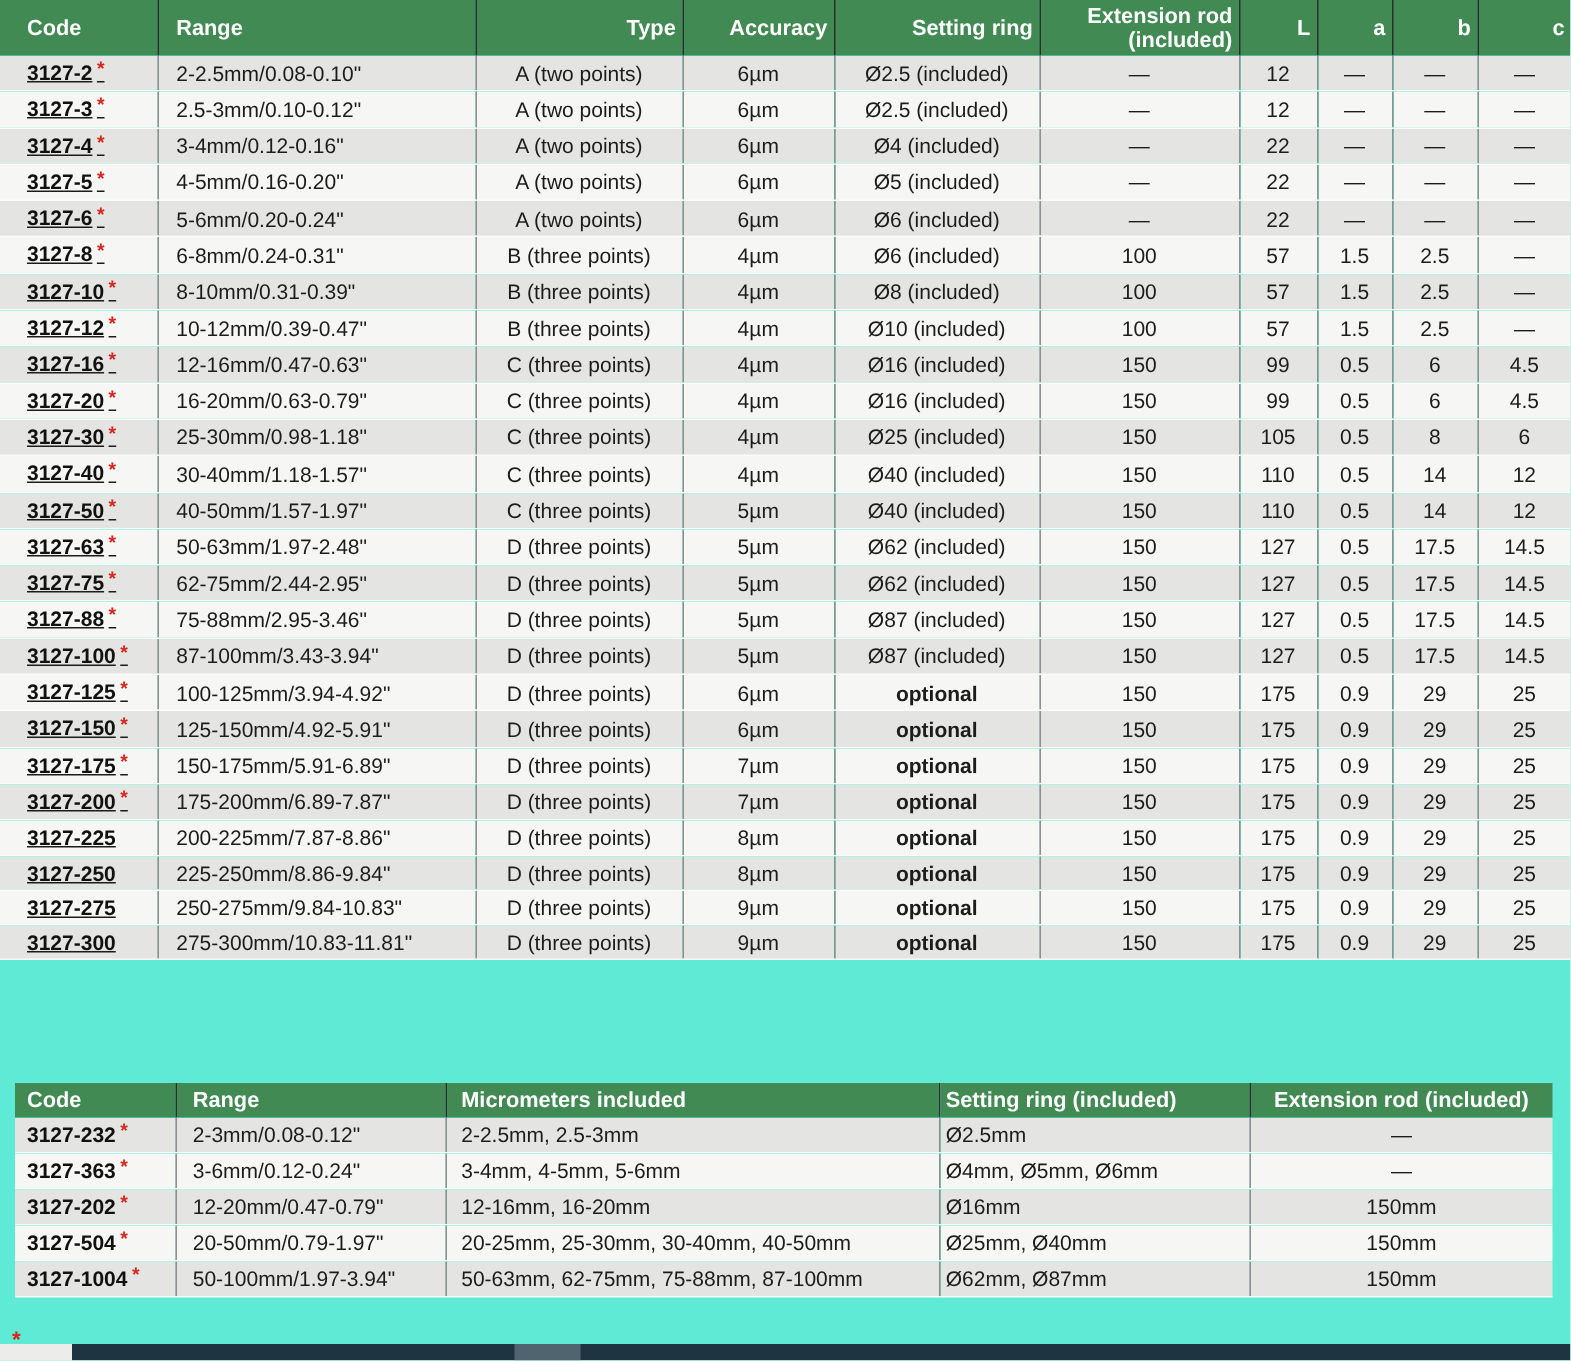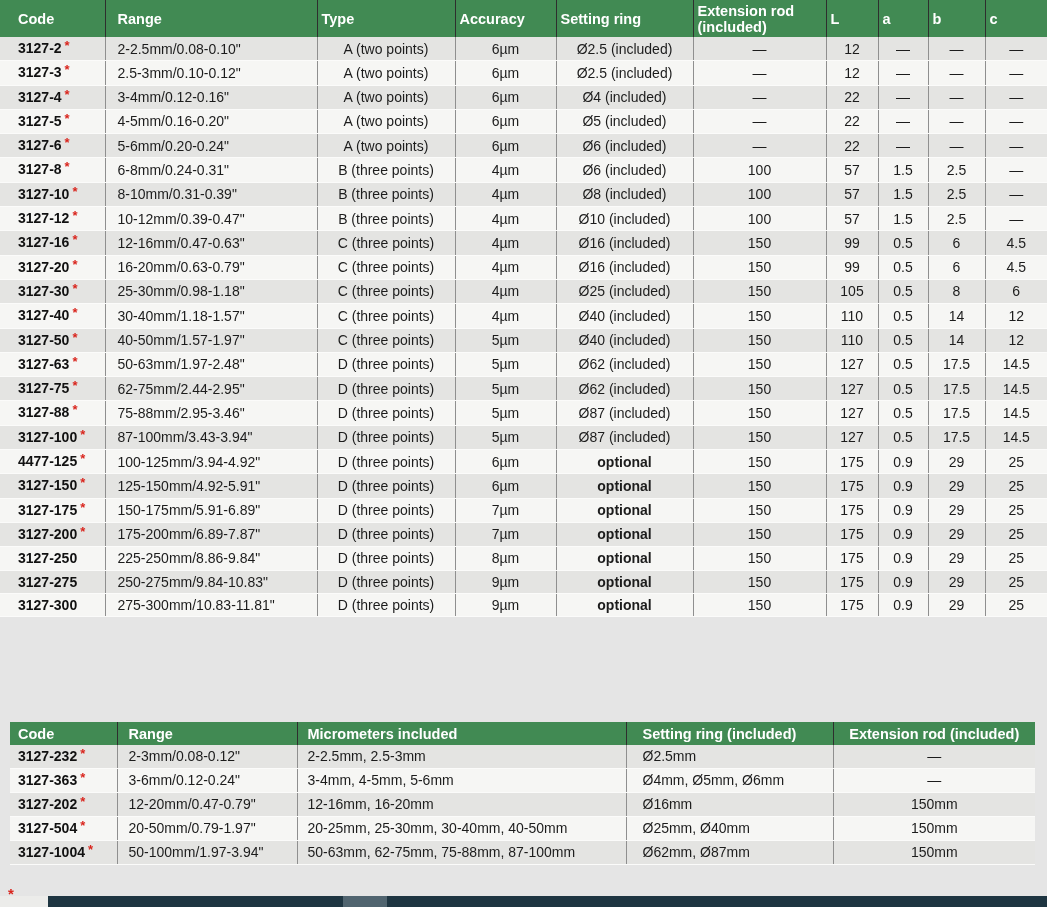--- a/index.html
+++ b/index.html
@@ -1,34 +1,34 @@
 <!DOCTYPE html>
 <html><head>
 <meta charset="utf-8">
 <style>
   html,body{margin:0;padding:0;background:#fff;}
   .page{
-    position:relative;width:1047px;height:907px;overflow:hidden;background:#e5e5e5;
+    position:relative;width:1047px;height:907px;overflow:hidden;background:#5eead4;
     font-family:"Liberation Sans","DejaVu Sans",sans-serif;color:#1c1c1c;
   }
   table{border-collapse:collapse;table-layout:fixed;}
   
   .main-table{position:absolute;top:0;left:0;width:1047px;}
   .main-table th{
     background:#418a53;color:#fff;font-weight:bold;font-size:14.5px;line-height:16px;
-    height:35px;padding:1px 4px;vertical-align:middle;text-align:left;
+    height:35px;padding:1px 4px;vertical-align:middle;text-align:right;
     border-left:1px solid #2e2e2e;
   }
   .main-table th:first-child{border-left:none;}
   .main-table td{
     font-size:14px;height:22.3px;line-height:22.3px;padding:0 4px;white-space:nowrap;
     text-align:center;border-left:1px solid #8f8f8f;border-bottom:1px solid #fbfbfa;
     overflow:hidden;
   }
-  .main-table td:first-child{border-left:none;}
+  .main-table td:first-child{border-left:none;text-decoration:underline;}
   .main-table tbody tr:nth-child(odd) td{background:#e4e4e2;}
   .main-table tbody tr:nth-child(even) td{background:#f6f6f4;}
   .main-table th.col-code,.main-table td.col-code{text-align:left;padding-left:18px;}
   .main-table th.col-range,.main-table td.col-range{text-align:left;padding-left:12px;}
   .code-text{font-weight:bold;color:#111;}
   .star{color:#d9251d;font-weight:bold;font-size:13px;position:relative;top:-3px;margin-left:3px;}
   td.optional{font-weight:bold;}
   
   .set-label{position:absolute;left:10px;top:694px;font-size:14px;font-weight:bold;color:#000;margin-top:36px;}
   .set-table{position:absolute;top:722px;left:10px;width:1025px;}
@@ -41,21 +41,21 @@
   .set-table td{
     font-size:14px;height:23px;line-height:23px;padding:0 4px;white-space:nowrap;
     border-left:1px solid #8f8f8f;border-bottom:1px solid #fbfbfa;overflow:hidden;
   }
   .set-table td:first-child{border-left:none;}
   .set-table tbody tr:nth-child(odd) td{background:#e4e4e2;}
   .set-table tbody tr:nth-child(even) td{background:#f6f6f4;}
   .set-table th.s-col-code,.set-table td.s-col-code{padding-left:8px;}
   .set-table th.s-col-range,.set-table td.s-col-range{padding-left:11px;}
   .set-table th.s-col-mic,.set-table td.s-col-mic{padding-left:10px;}
-  .set-table th.s-col-ring,.set-table td.s-col-ring{padding-left:16px;}
+  .set-table th.s-col-ring,.set-table td.s-col-ring{padding-left:4px;}
   .set-table th.s-col-rod,.set-table td.s-col-rod{text-align:center;}
   
   .footnote-star{position:absolute;left:8px;top:885px;color:#d9251d;font-weight:bold;font-size:15px;}
   .footer-left-block{position:absolute;left:0;top:896px;width:48px;height:11px;background:#ececea;}
   .footer-bar{position:absolute;left:48px;top:896px;width:999px;height:11px;background:#1e3541;}
   .footer-bar-highlight{position:absolute;left:295px;top:0;width:44px;height:11px;background:#50646f;}
 </style>
 </head>
 <body>
 
@@ -287,21 +287,21 @@
           <td class="col-type">D (three points)</td>
           <td class="col-acc">5µm</td>
           <td class="col-ring">Ø87 (included)</td>
           <td class="col-rod">150</td>
           <td class="col-l">127</td>
           <td class="col-a">0.5</td>
           <td class="col-b">17.5</td>
           <td class="col-c">14.5</td>
         </tr>
         <tr>
-          <td class="col-code"><span class="code-text">4477-125</span><span class="star">*</span></td>
+          <td class="col-code"><span class="code-text">3127-125</span><span class="star">*</span></td>
           <td class="col-range">100-125mm/3.94-4.92"</td>
           <td class="col-type">D (three points)</td>
           <td class="col-acc">6µm</td>
           <td class="col-ring optional">optional</td>
           <td class="col-rod">150</td>
           <td class="col-l">175</td>
           <td class="col-a">0.9</td>
           <td class="col-b">29</td>
           <td class="col-c">25</td>
         </tr>
@@ -327,20 +327,32 @@
           <td class="col-l">175</td>
           <td class="col-a">0.9</td>
           <td class="col-b">29</td>
           <td class="col-c">25</td>
         </tr>
         <tr>
           <td class="col-code"><span class="code-text">3127-200</span><span class="star">*</span></td>
           <td class="col-range">175-200mm/6.89-7.87"</td>
           <td class="col-type">D (three points)</td>
           <td class="col-acc">7µm</td>
+          <td class="col-ring optional">optional</td>
+          <td class="col-rod">150</td>
+          <td class="col-l">175</td>
+          <td class="col-a">0.9</td>
+          <td class="col-b">29</td>
+          <td class="col-c">25</td>
+        </tr>
+        <tr>
+          <td class="col-code"><span class="code-text">3127-225</span></td>
+          <td class="col-range">200-225mm/7.87-8.86"</td>
+          <td class="col-type">D (three points)</td>
+          <td class="col-acc">8µm</td>
           <td class="col-ring optional">optional</td>
           <td class="col-rod">150</td>
           <td class="col-l">175</td>
           <td class="col-a">0.9</td>
           <td class="col-b">29</td>
           <td class="col-c">25</td>
         </tr>
         <tr>
           <td class="col-code"><span class="code-text">3127-250</span></td>
           <td class="col-range">225-250mm/8.86-9.84"</td>

